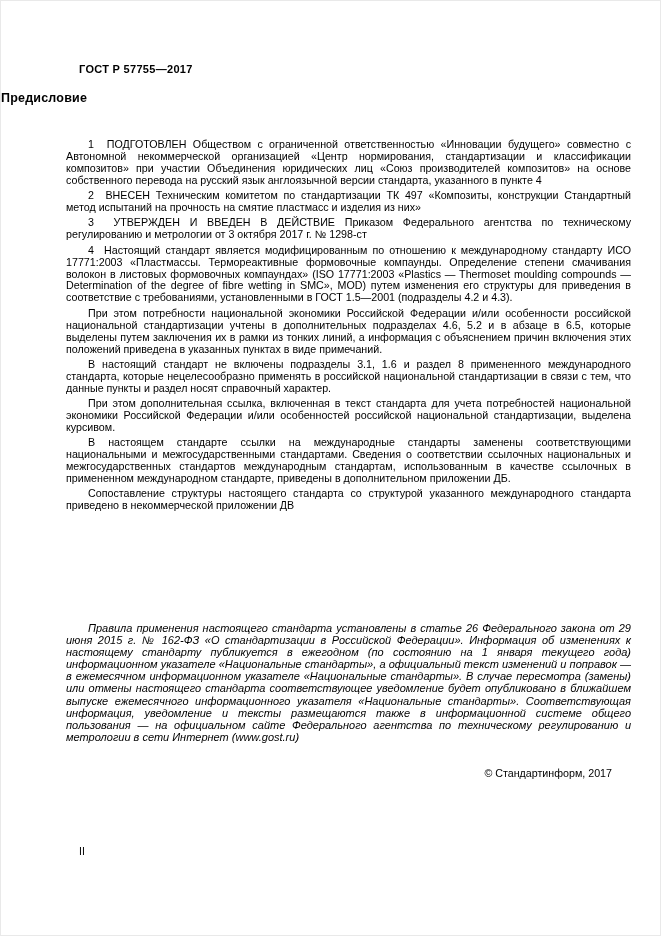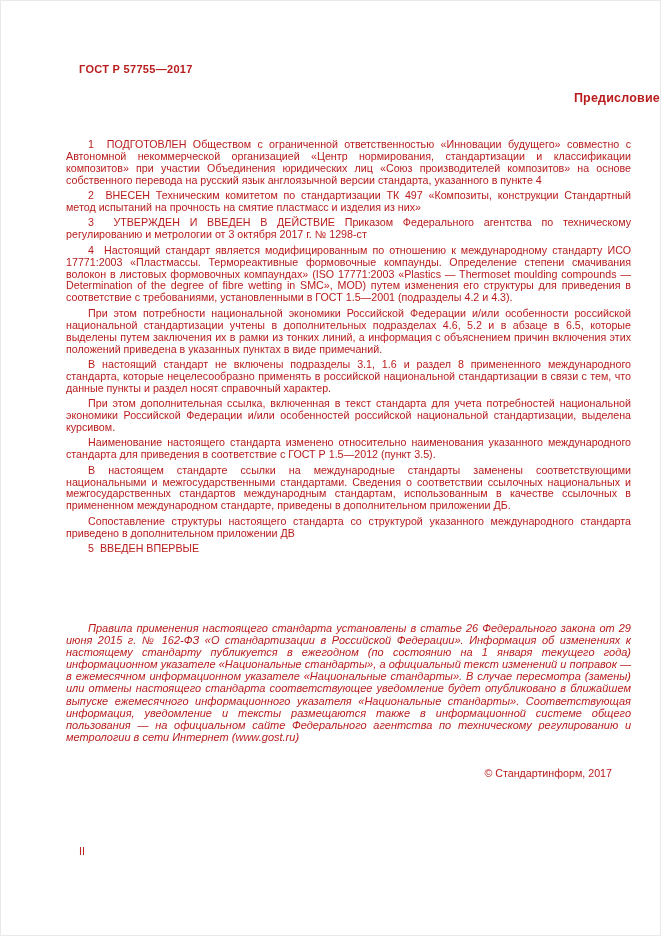--- a/index.html
+++ b/index.html
@@ -9,37 +9,37 @@
   }
   .page {
     position: relative;
     width: 661px;
     height: 936px;
     margin: 0 auto;
     background: #ffffff;
     box-sizing: border-box;
     border: 1px solid #e9e9e9;
     font-family: "Liberation Sans", sans-serif;
-    color: #b91c1c;
+    color: #000000;
     overflow: hidden;
   }
   .running-header {
     position: absolute;
     top: 62px;
     left: 78px;
     font-size: 11px;
     font-weight: bold;
     letter-spacing: 0.3px;
   }
   .page-title {
     position: absolute;
     top: 90px;
     left: 0;
     right: 0;
-    text-align: right;
+    text-align: left;
     font-size: 12.5px;
     font-weight: bold;
     letter-spacing: 0.2px;
   }
   .content {
     position: absolute;
     top: 138px;
     left: 65px;
     width: 565px;
     font-size: 10.7px;
@@ -93,24 +93,22 @@
   <div class="page-title">Предисловие</div>
 
   <div class="content">
     <p>1&nbsp; ПОДГОТОВЛЕН Обществом с ограниченной ответственностью «Инновации будущего» совместно с Автономной некоммерческой организацией «Центр нормирования, стандартизации и классификации композитов» при участии Объединения юридических лиц «Союз производителей композитов» на основе собственного перевода на русский язык англоязычной версии стандарта, указанного в пункте 4</p>
     <p>2&nbsp; ВНЕСЕН Техническим комитетом по стандартизации ТК 497 «Композиты, конструкции Стандартный метод испытаний на прочность на смятие пластмасс и изделия из них»</p>
     <p>3&nbsp; УТВЕРЖДЕН И ВВЕДЕН В ДЕЙСТВИЕ Приказом Федерального агентства по техническому регулированию и метрологии от 3 октября 2017 г. № 1298-ст</p>
     <p>4&nbsp; Настоящий стандарт является модифицированным по отношению к международному стандарту ИСО 17771:2003 «Пластмассы. Термореактивные формовочные компаунды. Определение степени смачивания волокон в листовых формовочных компаундах» (ISO 17771:2003 «Plastics — Thermoset moulding compounds — Determination of the degree of fibre wetting in SMC», MOD) путем изменения его структуры для приведения в соответствие с требованиями, установленными в ГОСТ 1.5—2001 (подразделы 4.2 и 4.3).</p>
     <p>При этом потребности национальной экономики Российской Федерации и/или особенности российской национальной стандартизации учтены в дополнительных подразделах 4.6, 5.2 и в абзаце в 6.5, которые выделены путем заключения их в рамки из тонких линий, а информация с объяснением причин включения этих положений приведена в указанных пунктах в виде примечаний.</p>
     <p>В настоящий стандарт не включены подразделы 3.1, 1.6 и раздел 8 примененного международного стандарта, которые нецелесообразно применять в российской национальной стандартизации в связи с тем, что данные пункты и раздел носят справочный характер.</p>
     <p>При этом дополнительная ссылка, включенная в текст стандарта для учета потребностей национальной экономики Российской Федерации и/или особенностей российской национальной стандартизации, выделена курсивом.</p>
-    <p>Наименование настоящего стандарта изменено относительно наименования указанного международного стандарта для приведения в соответствие с ГОСТ Р 1.5—2012 (пункт 3.5).</p>
     <p>В настоящем стандарте ссылки на международные стандарты заменены соответствующими национальными и межгосударственными стандартами. Сведения о соответствии ссылочных национальных и межгосударственных стандартов международным стандартам, использованным в качестве ссылочных в примененном международном стандарте, приведены в дополнительном приложении ДБ.</p>
-    <p>Сопоставление структуры настоящего стандарта со структурой указанного международного стандарта приведено в дополнительном приложении ДВ</p>
-    <p>5&nbsp; ВВЕДЕН ВПЕРВЫЕ</p>
+    <p>Сопоставление структуры настоящего стандарта со структурой указанного международного стандарта приведено в некоммерческой приложении ДВ</p>
   </div>
 
   <div class="legal-note">Правила применения настоящего стандарта установлены в статье 26 Федерального закона от 29 июня 2015 г. № 162-ФЗ «О стандартизации в Российской Федерации». Информация об изменениях к настоящему стандарту публикуется в ежегодном (по состоянию на 1 января текущего года) информационном указателе «Национальные стандарты», а официальный текст изменений и поправок — в ежемесячном информационном указателе «Национальные стандарты». В случае пересмотра (замены) или отмены настоящего стандарта соответствующее уведомление будет опубликовано в ближайшем выпуске ежемесячного информационного указателя «Национальные стандарты». Соответствующая информация, уведомление и тексты размещаются также в информационной системе общего пользования — на официальном сайте Федерального агентства по техническому регулированию и метрологии в сети Интернет (www.gost.ru)</div>
 
   <div class="copyright">© Стандартинформ, 2017</div>
 
 
   <div class="page-number">II</div>
 </div>
 

